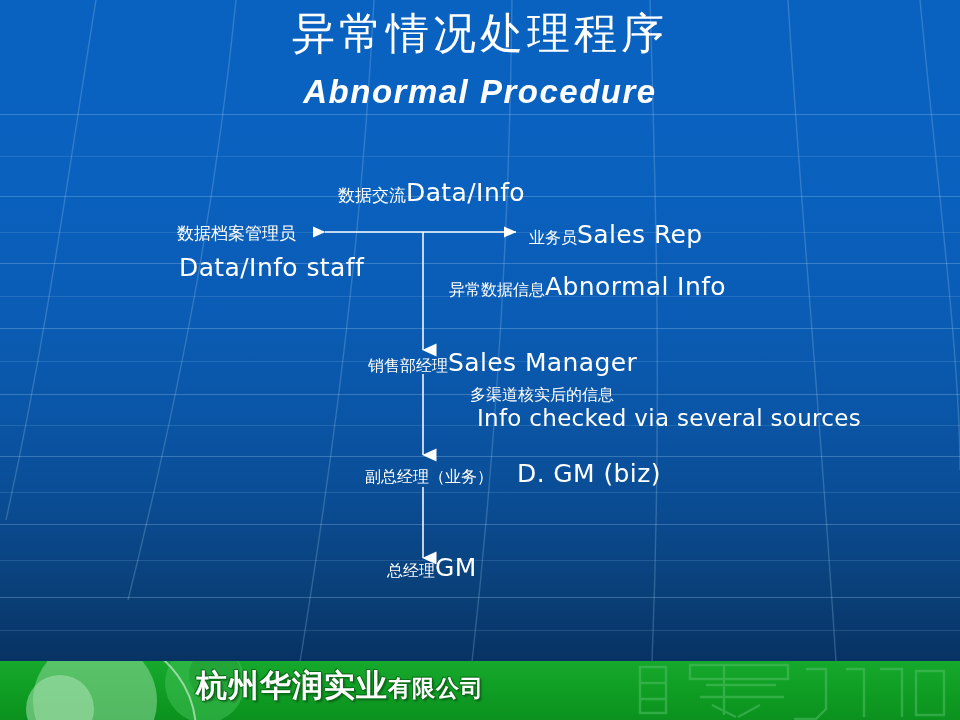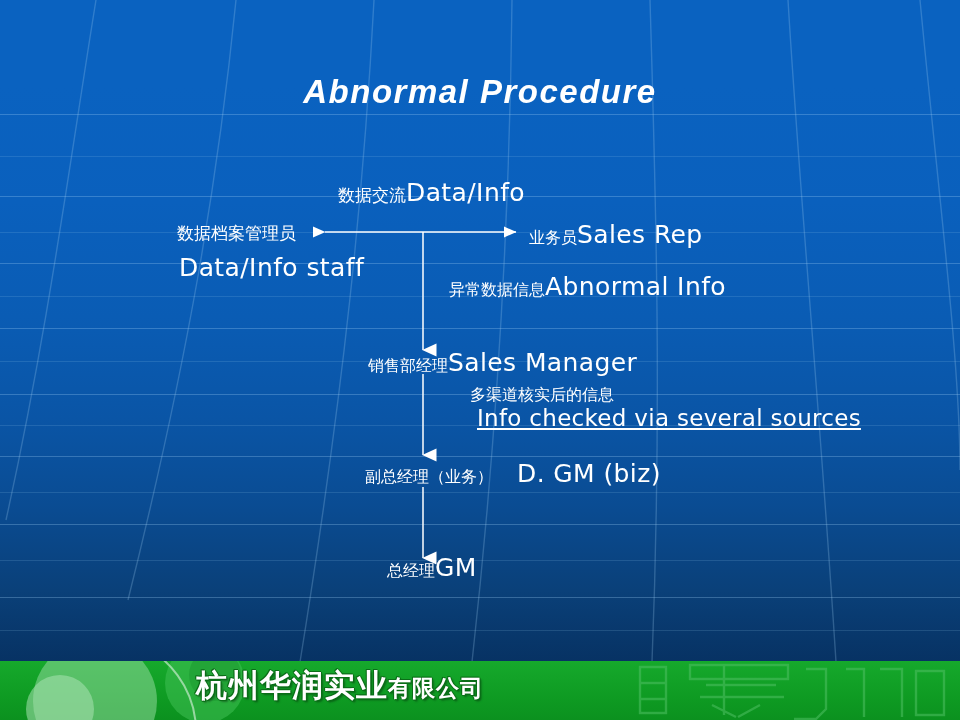--- a/index.html
+++ b/index.html
@@ -87,21 +87,20 @@
   }
   .en {
     font-family: "DejaVu Sans", "Liberation Sans", sans-serif;
     font-size: 25px;
     letter-spacing: 0.4px;
   }
   .en-sm {
     font-family: "DejaVu Sans", "Liberation Sans", sans-serif;
     font-size: 23px;
     letter-spacing: 0.3px;
-    text-decoration: underline;
   }
 
   
   #arrows {
     position: absolute;
     left: 0; top: 0;
     width: 960px; height: 662px;
     pointer-events: none;
   }
 
@@ -182,20 +181,21 @@
       <path d="M 96,0 C 70,160 48,330 6,520"></path>
       <path d="M 236,0 C 218,180 188,360 128,600"></path>
       <path d="M 374,0 C 364,190 344,390 300,662"></path>
       <path d="M 512,0 C 510,200 500,410 472,662"></path>
       <path d="M 650,0 C 656,200 662,410 652,662"></path>
       <path d="M 788,0 C 800,200 820,410 836,662"></path>
       <path d="M 920,0 C 938,190 960,360 960,470"></path>
     </g>
   </svg>
 
+  <div id="title-cn">异常情况处理程序</div>
   <div id="title-en">Abnormal Procedure</div>
 
   <svg id="arrows" viewBox="0 0 960 662">
     <defs>
       <marker id="ahR" markerWidth="9" markerHeight="9" refX="8.2" refY="4.5" orient="auto">
         <path d="M0,0.8 L8.5,4.5 L0,8.2 z" fill="#ffffff"></path>
       </marker>
       <marker id="ahL" markerWidth="9" markerHeight="9" refX="8.2" refY="4.5" orient="auto">
         <path d="M0,0.8 L8.5,4.5 L0,8.2 z" fill="#ffffff"></path>
       </marker>

